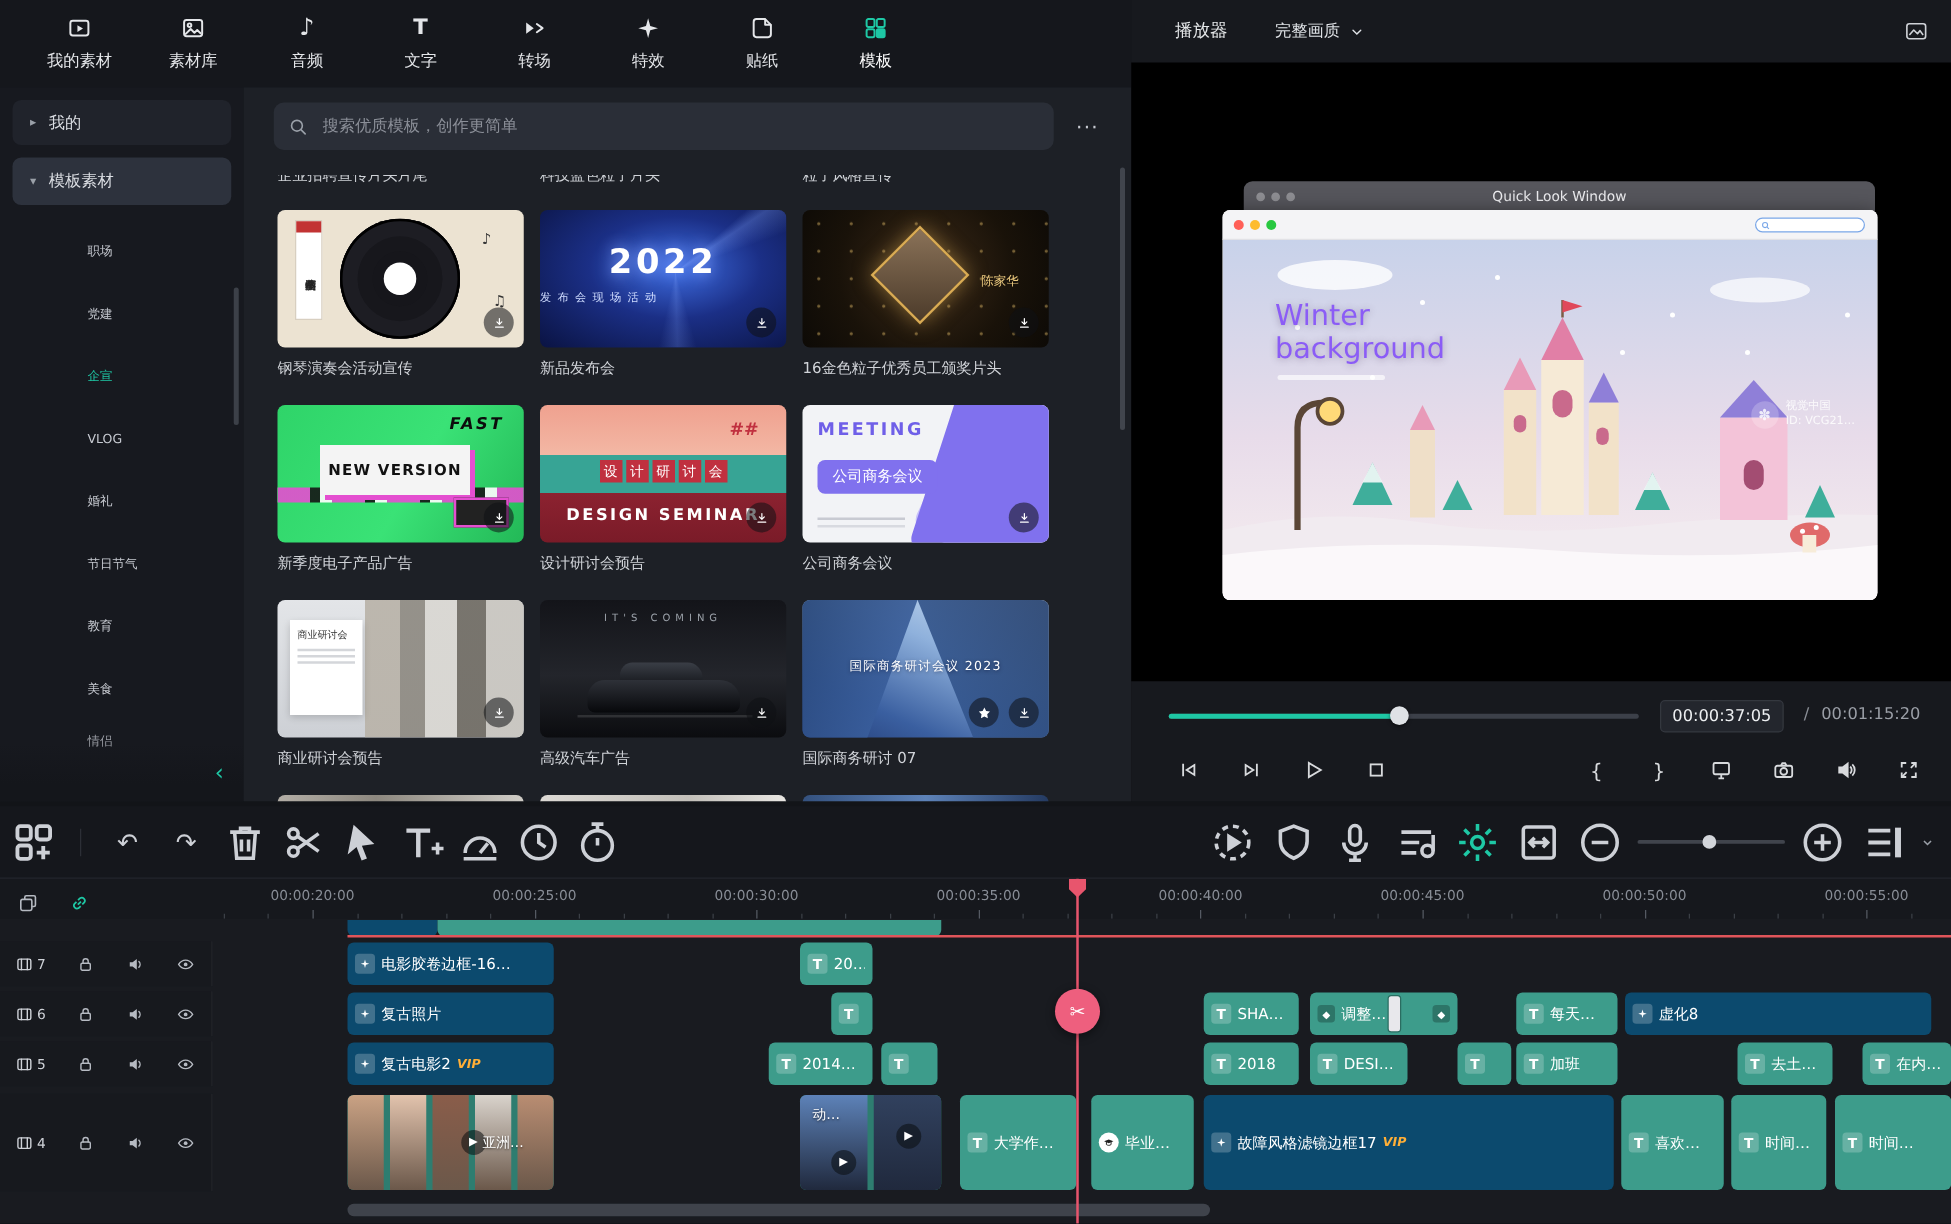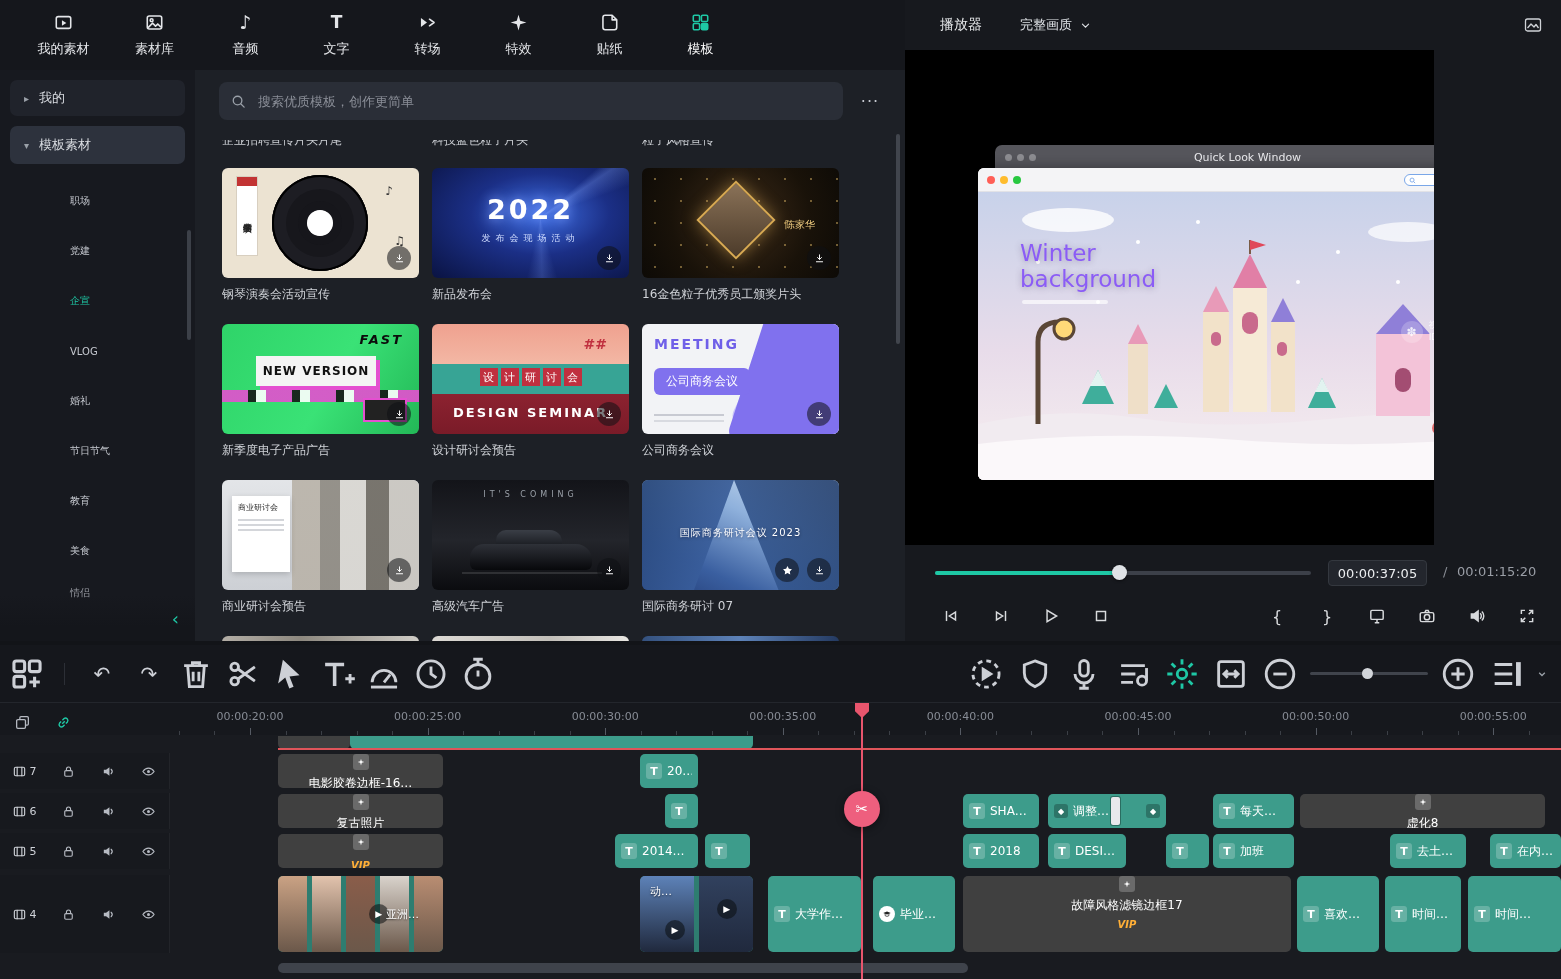--- a/index.html
+++ b/index.html
@@ -62,30 +62,30 @@
   .vinyl-disc{position:absolute;left:50px;top:7px;width:96px;height:96px;border-radius:50%;background:radial-gradient(circle,#f8f8f8 0 12px,#16161b 13px 100%);box-shadow:inset 0 0 0 2px #000, inset 0 0 0 14px #1d1d23, inset 0 0 0 26px #17171c;}
   .vinyl-disc i{position:absolute;left:50%;top:50%;width:26px;height:26px;margin:-13px 0 0 -13px;background:#fff;border-radius:50%;}
   .vbanner{position:absolute;left:14px;top:8px;width:22px;height:80px;background:#fff;border:1px solid #d8cfc0;writing-mode:vertical-rl;font-size:9px;color:#222;display:flex;align-items:center;justify-content:center;}
   .vbanner::before{content:'';position:absolute;top:0;left:0;right:0;height:9px;background:#c23333;}
   .vnote{position:absolute;right:26px;top:16px;color:#333;font-size:12px;}
   .vnote.n2{right:14px;top:66px;}
 
   .t-launch{background:radial-gradient(ellipse at 55% 42%,#3f6de2 0%,#1b2f86 45%,#0a1342 100%);}
   .l-rays{position:absolute;inset:0;background:conic-gradient(from 20deg at 55% 45%,rgba(255,255,255,0) 0 8%,rgba(130,165,255,.3) 10%,rgba(255,255,255,0) 14% 40%,rgba(130,165,255,.22) 44%,rgba(255,255,255,0) 48% 100%);}
   .l-y{position:absolute;left:0;right:0;top:26px;text-align:center;color:#fff;font-size:27px;font-weight:bold;letter-spacing:3px;text-shadow:0 0 12px #7fa0ff;}
-  .l-s{position:absolute;left:0;right:0;top:64px;text-align:center;color:#cfdcff;font-size:9px;letter-spacing:5px;}
+  .l-s{position:absolute;left:0;right:0;top:64px;text-align:left;color:#cfdcff;font-size:9px;letter-spacing:5px;}
 
   .t-gold{background:radial-gradient(circle at 50% 45%,#3c2a18 0%,#191209 60%,#0d0a06 100%);}
   .g-dots{position:absolute;inset:0;background-image:radial-gradient(circle,#e8c06a 1px,transparent 1.5px);background-size:26px 22px;opacity:.45;}
   .g-diamond{position:absolute;left:66px;top:24px;width:56px;height:56px;transform:rotate(45deg);border:2px solid #d9ab54;background:linear-gradient(135deg,#8a7258,#4c3b2a);box-shadow:0 0 16px rgba(217,171,84,.5);}
   .g-name{position:absolute;right:24px;top:50px;color:#ecca7f;font-size:10px;}
 
   .t-glitch{background:linear-gradient(120deg,#2fd469 0%,#3ae276 55%,#23b857 100%);}
   .gl-bar{position:absolute;left:0;right:0;top:66px;height:12px;background:repeating-linear-gradient(90deg,#e44fd0 0 26px,#151515 26px 34px,#fff 34px 44px);opacity:.9;}
-  .gl-box{position:absolute;left:34px;top:32px;width:120px;height:30px;background:#f4f4f4;display:flex;align-items:center;justify-content:center;color:#111;font-weight:bold;font-size:12px;letter-spacing:1px;box-shadow:4px 4px 0 #e44fd0;}
+  .gl-box{position:absolute;left:34px;top:32px;width:120px;height:40px;background:#f4f4f4;display:flex;align-items:center;justify-content:center;color:#111;font-weight:bold;font-size:12px;letter-spacing:1px;box-shadow:4px 4px 0 #e44fd0;}
   .gl-fast{position:absolute;right:16px;top:8px;color:#0c0c0c;font-weight:bold;font-size:13px;font-style:italic;letter-spacing:2px;}
   .gl-vr{position:absolute;right:12px;bottom:12px;width:44px;height:24px;background:#222;border:2px solid #e44fd0;}
 
   .t-seminar{background:linear-gradient(180deg,#efa18f 0%,#f3b7a4 36%,#37a495 36%,#37a495 64%,#8c2230 64%,#7a1b28 100%);}
   .sm-tiles{position:absolute;top:44px;left:0;right:0;display:flex;justify-content:center;gap:3px;}
   .sm-tiles b{width:18px;height:18px;background:#c0303f;color:#fff;font-size:11px;font-weight:normal;display:flex;align-items:center;justify-content:center;}
   .sm-hash{position:absolute;right:22px;top:12px;color:#c0303f;font-weight:bold;font-size:14px;}
   .sm-eng{position:absolute;left:0;right:0;bottom:14px;text-align:center;color:#fff;font-weight:bold;font-size:13px;letter-spacing:2px;}
 
   .t-meeting{background:#f2f3f6;}
@@ -112,21 +112,21 @@
   .ct-t{position:absolute;left:0;right:0;top:46px;text-align:center;color:#fff;font-size:10px;letter-spacing:1px;text-shadow:0 1px 3px rgba(0,0,30,.5);}
 
   
   .player{position:absolute;left:905px;top:0;width:656px;height:641px;background:#17191e;}
   .p-head{position:relative;height:50px;display:flex;align-items:center;}
   .p-title{margin-left:35px;font-size:14px;color:#e6e8ea;}
   .p-quality{margin-left:38px;display:flex;align-items:center;gap:8px;color:#dfe2e6;font-size:13px;cursor:pointer;}
   .p-quality svg{width:11px;height:11px;}
   .p-scopes{margin-left:auto;margin-right:18px;color:#cfd2d7;cursor:pointer;}
   .p-scopes svg{width:20px;height:20px;}
-  .preview{position:absolute;left:0;top:50px;width:529px;height:495px;background:#000;overflow:hidden;}
+  .preview{position:absolute;left:0;top:50px;width:656px;height:495px;background:#000;overflow:hidden;}
   .qlbar{position:absolute;left:90px;top:95px;width:505px;height:24px;background:#56565c;border-radius:7px 7px 0 0;display:flex;align-items:center;}
   .qldots{display:flex;gap:5px;margin-left:10px;}
   .qldots i{width:7px;height:7px;border-radius:50%;background:#8e8e93;}
   .qltitle{position:absolute;left:0;right:0;text-align:center;font-size:11px;color:#ededf0;}
   .inwin{position:absolute;left:73px;top:118px;width:524px;height:312px;background:#fff;border-radius:6px;overflow:hidden;box-shadow:0 4px 18px rgba(0,0,0,.6);}
   .inbar{position:relative;height:24px;background:#f4f4f6;border-bottom:1px solid #e2e2e6;display:flex;align-items:center;}
   .tl{display:flex;gap:5px;margin-left:9px;}
   .tl i{width:8px;height:8px;border-radius:50%;}
   .tl i:nth-child(1){background:#ff5f57;}
   .tl i:nth-child(2){background:#febc2e;}
@@ -174,21 +174,21 @@
   .rlabel{position:absolute;top:7px;transform:translateX(-50%);font-size:11px;color:#878c95;white-space:nowrap;}
   .rtick{position:absolute;bottom:0;width:1px;background:#3b3f46;}
   .rtick.major{background:#555a63;}
 
   .tracks{position:absolute;left:0;top:90px;width:1561px;height:244px;background:#191b20;}
   .track-row{position:absolute;left:170px;right:0;}
   .track-row.partial .clip{border-radius:0 0 5px 5px;}
   .red-line{position:absolute;left:278px;right:0;top:13px;height:2px;background:#e0555a;z-index:4;}
   .clip{position:absolute;top:1px;bottom:1px;border-radius:5px;display:flex;align-items:center;padding:0 6px;gap:5px;overflow:hidden;color:#fff;font-size:12px;cursor:pointer;}
   .clip.teal{background:#3d9c8b;}
-  .clip.pink{background:#404040;flex-direction:column;}
+  .clip.pink{background:#0c4a6e;}
   .clip.video{background:#2e7d70;padding:0;}
   .chip{flex:0 0 auto;min-width:16px;height:16px;border-radius:3px;background:rgba(255,255,255,.22);display:flex;align-items:center;justify-content:center;font-size:11px;font-weight:bold;padding:0 1px;}
   .chip.round{border-radius:50%;background:#fff;color:#222;width:16px;}
   .chip svg{width:10px;height:10px;}
   .lbl{white-space:nowrap;overflow:hidden;}
   .vip{color:#ffaf37;font-size:10px;font-weight:bold;font-style:italic;flex:0 0 auto;}
   .kchip{flex:0 0 auto;width:14px;height:14px;border-radius:3px;background:rgba(0,0,0,.25);color:#fff;font-size:8px;display:flex;align-items:center;justify-content:center;}
   .kchip.right{margin-left:auto;}
   .khandle{position:absolute;left:53%;top:3px;bottom:3px;width:9px;border-radius:2px;background:#e8e8ec;box-shadow:0 0 0 1px rgba(0,0,0,.3);}
   .vseg{flex:1;height:100%;}

